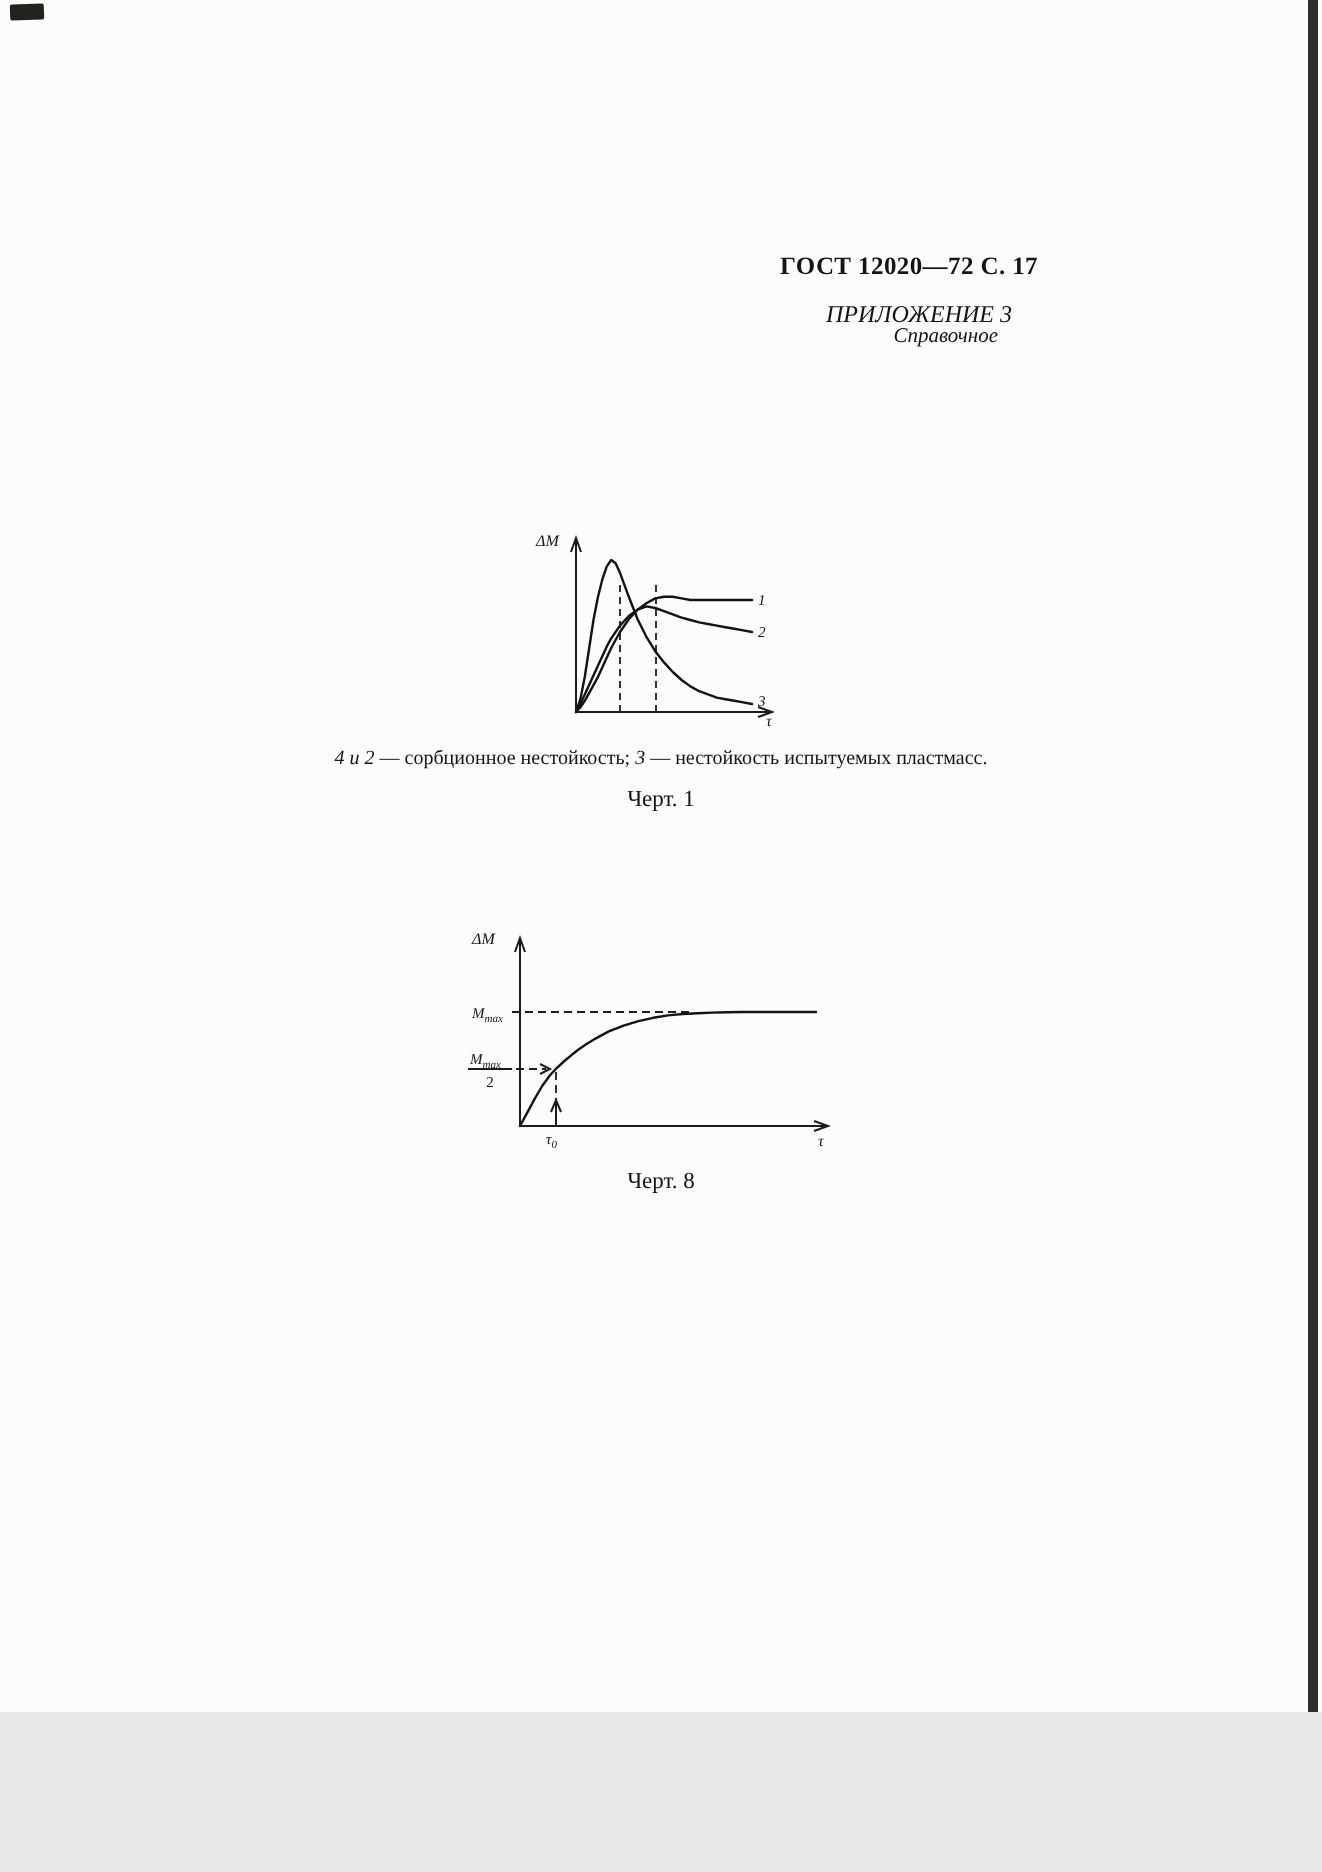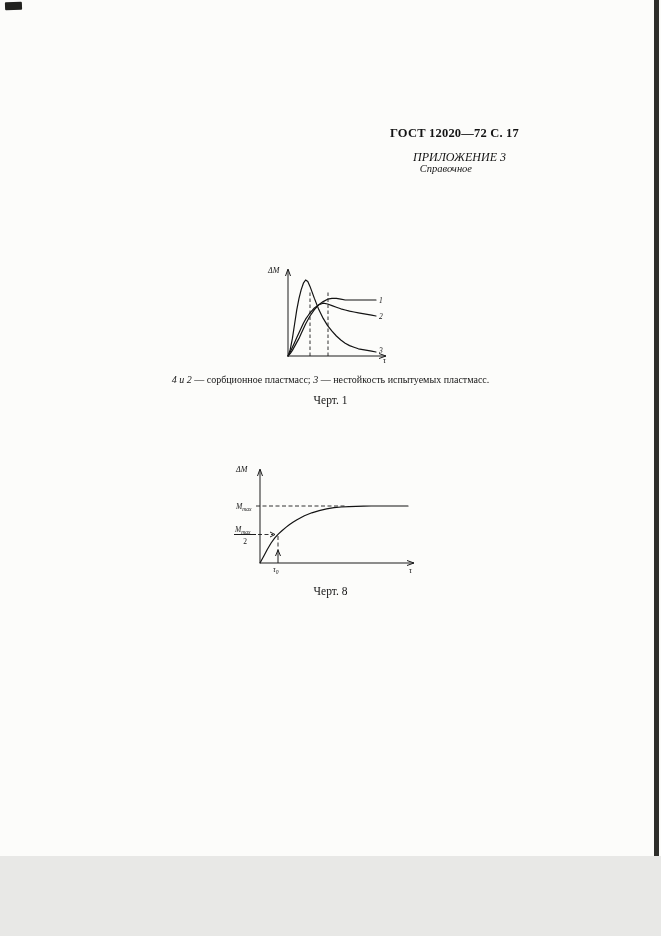--- a/index.html
+++ b/index.html
@@ -8,21 +8,21 @@
   .page { position:relative; width:661px; height:856px; background:#fcfcfa; overflow:hidden; color:#141414; }
   .abs { position:absolute; }
   .center { left:0; width:661px; text-align:center; }
 
   .scan-edge-right { right:2px; top:0; width:5px; height:100%; background:#2e2e2a; }
   .scan-edge-bottom { left:0; top:929px; width:659px; height:5px; background:#2e2e2a; }
   .scan-mark-topleft { left:5px; top:2px; width:17px; height:8px; background:#22221f; border-radius:1px; transform:rotate(-2deg); }
 
   .doc-header { top:126px; right:142px; font-weight:bold; font-size:12.5px; letter-spacing:0.2px; white-space:nowrap; }
   .annex1 { top:150px; right:155px; font-style:italic; font-size:12px; white-space:nowrap; }
-  .annex2 { top:163px; right:189px; font-style:italic; font-size:10.5px; white-space:nowrap; }
+  .annex2 { top:163px; right:162px; font-style:italic; font-size:10.5px; white-space:nowrap; }
 
   .title-block { top:206px; font-weight:bold; font-size:12.5px; line-height:13.5px; letter-spacing:0.2px; }
 
   .fig1 { left:256px; top:260px; }
   .fig2 { left:228px; top:460px; }
 
   .caption { top:374px; font-size:10px; }
   .figlabel { font-size:11.5px; }
   .figcap1 { top:394px; }
   .figcap2 { top:585px; }
@@ -68,21 +68,21 @@
     <line class="axis" x1="32" y1="96" x2="130" y2="96"></line>
     <polyline class="arrow" points="123,93.5 130,96 123,98.5"></polyline>
     <text class="t8 it" x="12" y="13">ΔM</text>
     <text class="t8 it" x="127" y="103">τ</text>
     <text class="t7 it" x="123" y="42.5">1</text>
     <text class="t7 it" x="123" y="58.5">2</text>
     <text class="t7 it" x="123" y="93">3</text>
   </svg>
 
   <div class="abs center caption">
-    <i>4 и 2</i><span> — сорбционное пластмасс; </span><i>3</i><span> — нестойкость испытуемых пластмасс.</span>
+    <i>4 и 2</i><span> — сорбционное нестойкость; </span><i>3</i><span> — нестойкость испытуемых пластмасс.</span>
   </div>
   <div class="abs center figlabel figcap1">Черт. 1</div>
 
 
   <svg class="abs fig2" width="200" height="122" viewBox="0 0 200 122">
     <line class="dash2" x1="28" y1="46" x2="118" y2="46"></line>
     <line class="dash2" x1="30" y1="74.5" x2="45" y2="74.5"></line>
     <polyline class="arrow" points="42,72 47,74.5 42,77"></polyline>
     <line class="dash2" x1="50" y1="76" x2="50" y2="92"></line>
     <line class="axis" x1="50" y1="103" x2="50" y2="91"></line>

